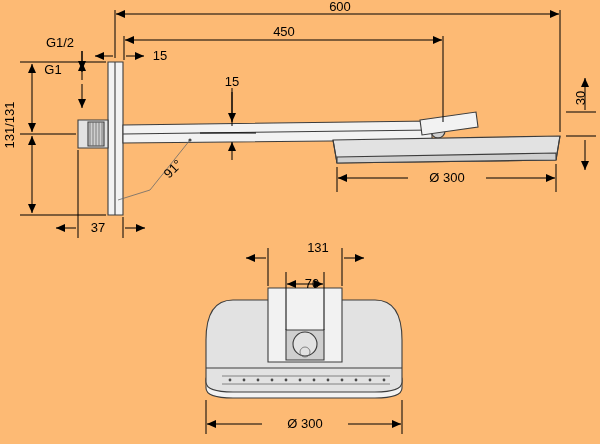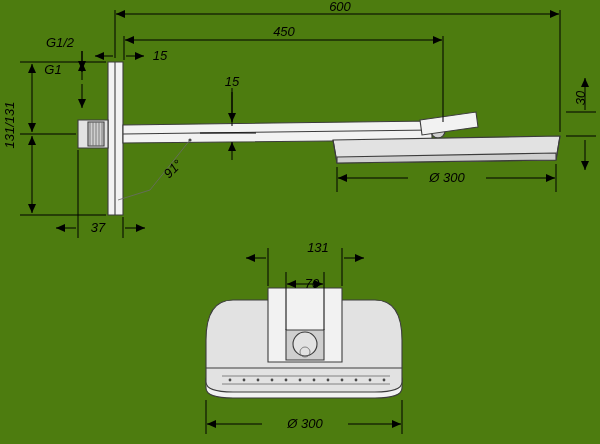--- a/index.html
+++ b/index.html
@@ -7,23 +7,22 @@
     padding: 0;
     background: #ffffff;
   }
   body {
     font-family: "Liberation Sans", sans-serif;
   }
   #stage {
     position: relative;
     width: 600px;
     height: 444px;
-    background: #4d7c0f;
+    background: #fdba74;
     overflow: hidden;
-    font-style: italic;
   }
   #stage svg {
     position: absolute;
     top: 0;
     left: 0;
     width: 600px;
     height: 444px;
   }
   text {
     font-family: "Liberation Sans", sans-serif;

